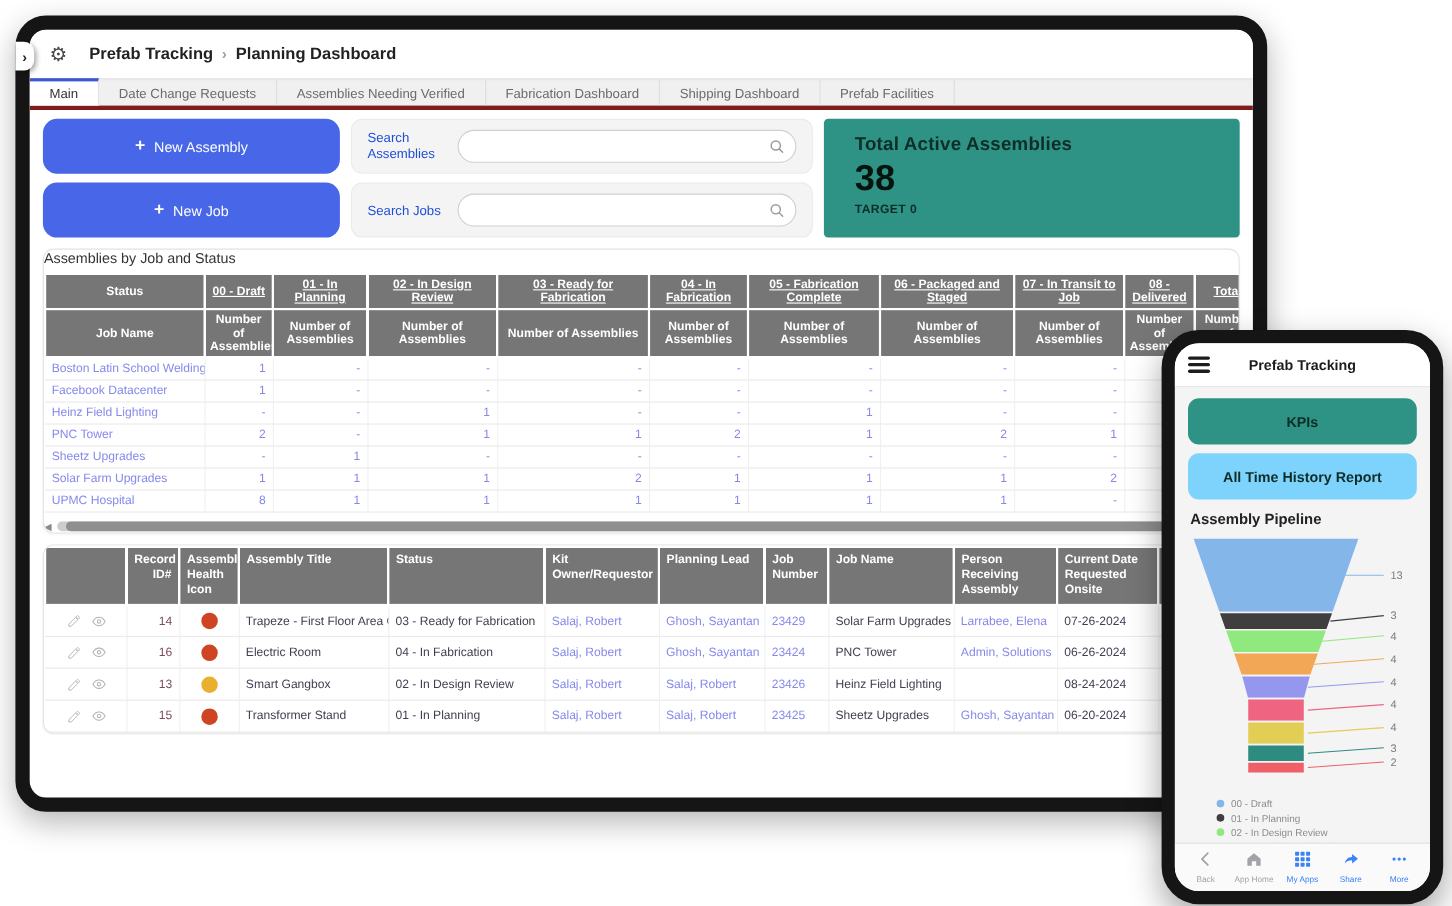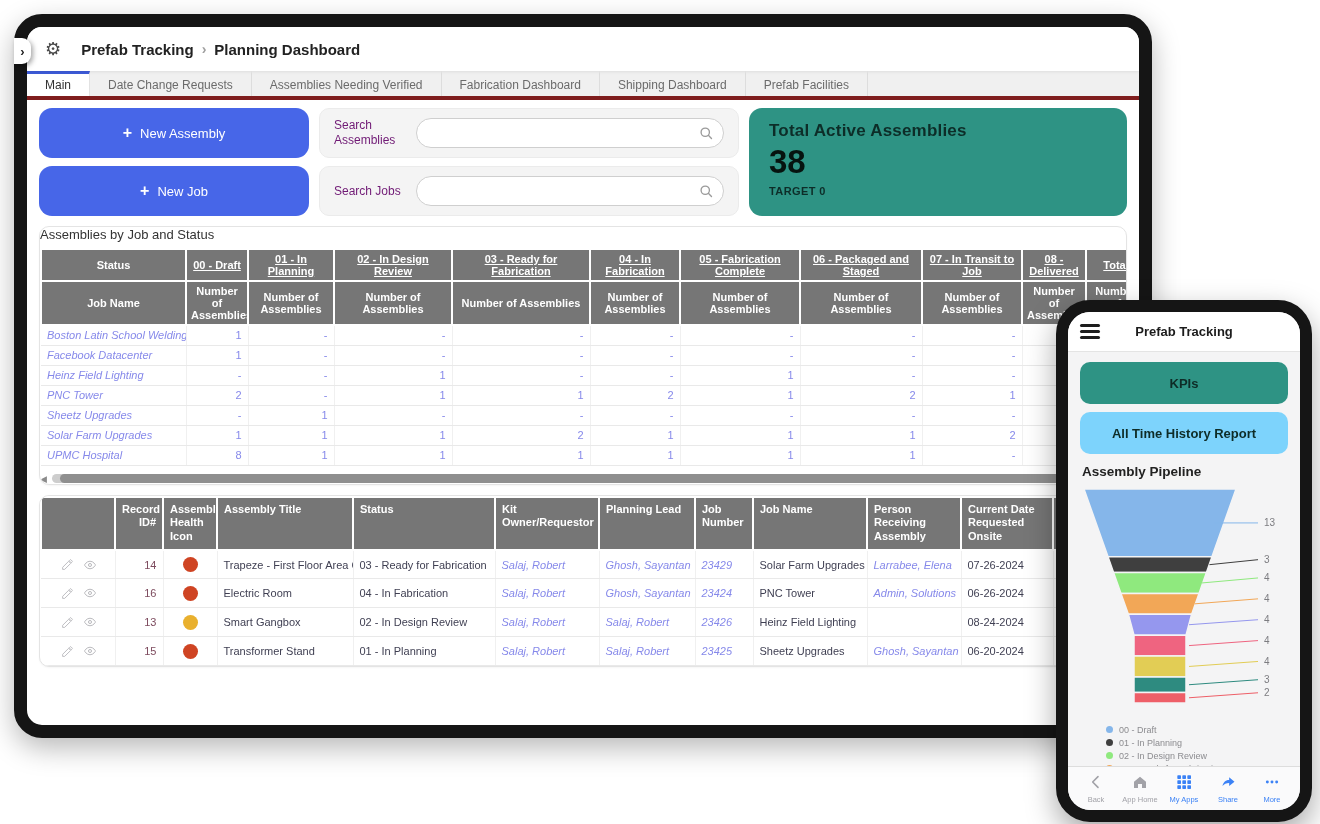--- a/index.html
+++ b/index.html
@@ -27,40 +27,40 @@
   .main { padding:8px 12px; }
 
   .controls { display:flex; gap:10px; }
   .btn-col { width:270px; display:flex; flex-direction:column; gap:8px; }
   .blue-btn { height:50px; background:#4766e8; border-radius:13px; color:#fff; font-size:13px;
     display:flex; align-items:center; justify-content:center; gap:8px; cursor:pointer; }
   .plus { font-size:16px; font-weight:bold; }
   .search-col { width:420px; display:flex; flex-direction:column; gap:8px; }
   .search-card { height:50px; background:#f4f4f4; border:1px solid #ebebeb; border-radius:10px;
     display:flex; align-items:center; padding:0 14px; gap:10px; }
-  .search-label { font-size:12px; color:#701a75; width:72px; line-height:1.25; }
+  .search-label { font-size:12px; color:#1d4ed8; width:72px; line-height:1.25; }
   .search-pill { flex:1; height:30px; background:#fff; border:1.5px solid #cfcfcf; border-radius:15px;
     display:flex; align-items:center; justify-content:flex-end; padding:0 9px; }
   .search-pill input { border:none; outline:none; flex:1; font-size:12px; background:transparent; }
-  .kpi { flex:1; border-radius:13px; padding:13px 20px; height:108px; }
+  .kpi { flex:1; border-radius:4px; padding:13px 28px; height:108px; }
   .kpi-title { font-size:17px; color:#0d2d28; font-weight:bold; letter-spacing:.2px; }
   .kpi-value { font-size:33px; color:#06130f; font-weight:bold; margin-top:2px; }
   .kpi-target { font-size:11px; color:#0d2d28; font-weight:bold; margin-top:4px; letter-spacing:.4px; }
 
   .card { margin-top:10px; background:#fff; border:1px solid #e4e4e4; border-radius:10px;
     padding:0; overflow:hidden; box-shadow:0 1px 2px rgba(0,0,0,.04); }
   .card-title { font-size:13px; color:#333; margin-bottom:6px; }
 
   table { border-collapse:collapse; table-layout:fixed; }
   .grid th { background:#767676; color:#fff; font-size:11px; font-weight:bold; text-align:center;
     border:2px solid #fff; padding:3px 4px; vertical-align:middle; overflow:hidden; }
   .grid th a { color:#fff; text-decoration:underline; }
   .grid td { font-size:11px; border-bottom:1px solid #e9e9e9; border-right:1px solid #f0f0f0;
     padding:2px 6px; height:20px; overflow:hidden; white-space:nowrap; }
-  .link { color:#8689ea; cursor:pointer;font-style:italic; }
+  .link { color:#8689ea; cursor:pointer; }
   .num { text-align:right; color:#8689ea; padding-right:12px; }
   .totals td { font-weight:bold; color:#2b2b2b; }
   .totals .num { color:#2b2b2b; }
 
   .scrollbar { display:flex; align-items:center; gap:5px; margin-top:8px; }
   .sb-arrow { font-size:9px; color:#8a8a8a; }
   .sb-track { flex:1; height:9px; background:#cdcdcd; border-radius:5px; position:relative; }
   .sb-thumb { position:absolute; left:8px; top:0; height:9px; width:96%; background:#8f8f8f; border-radius:5px; }
 
   .grid2 th { height:52px; vertical-align:top; text-align:left; padding:5px 6px; line-height:1.25; }

